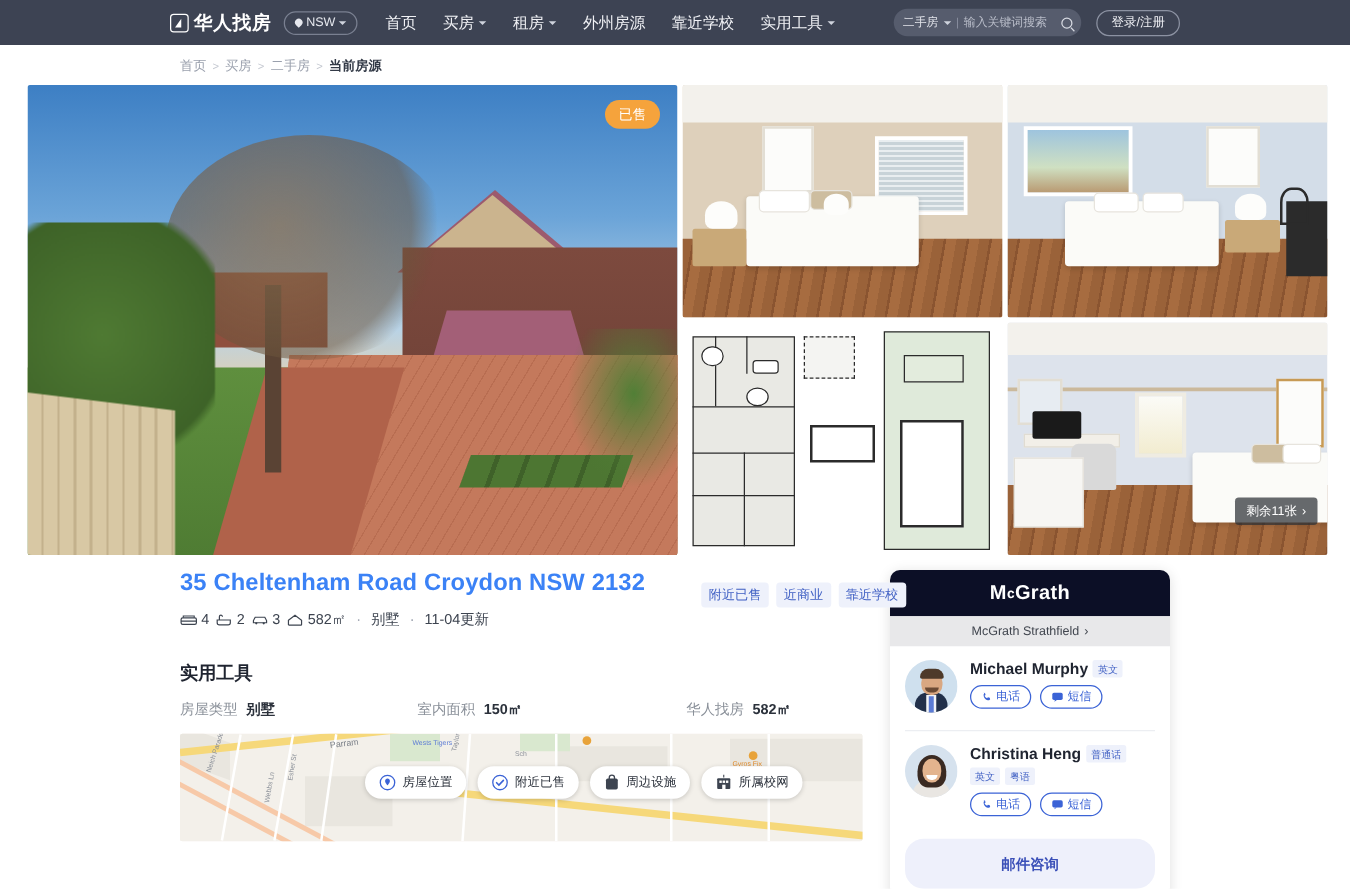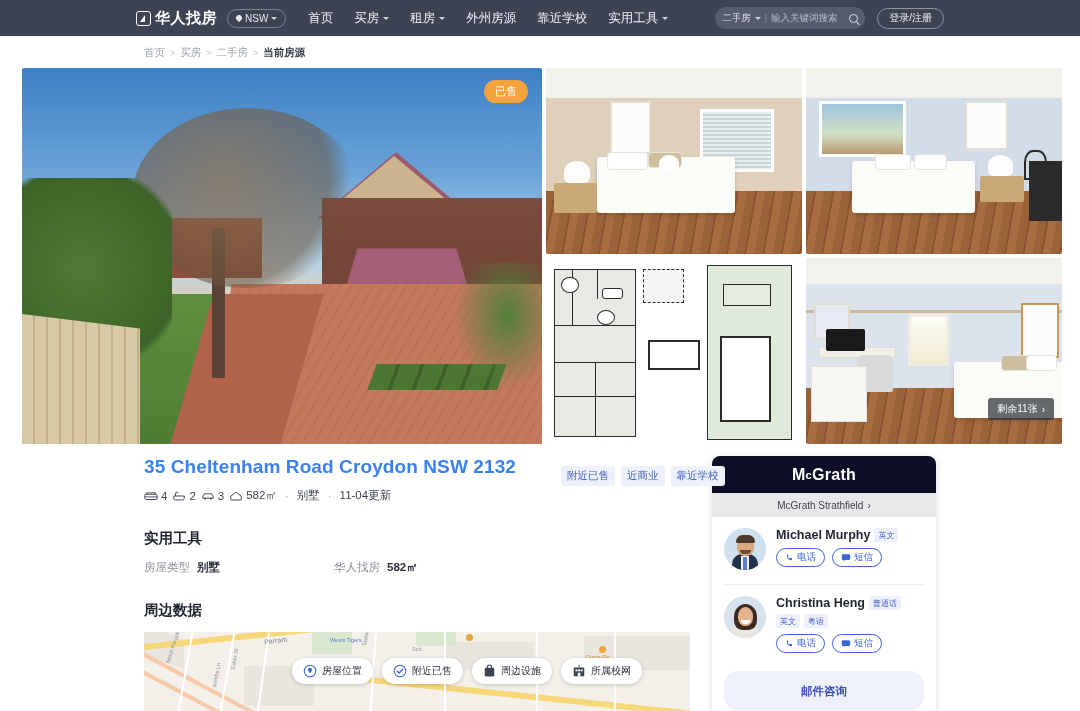--- a/index.html
+++ b/index.html
@@ -397,27 +397,30 @@
         <span>11-04更新</span>
       </div>
 
 
       <div class="sec-title">实用工具</div>
       <div class="basics">
         <div class="basic-item" style="width:190px">
           <span class="basic-k">房屋类型</span>
           <span class="basic-v">别墅</span>
         </div>
+        <div class="basic-item" style="width:215px">
+          <span class="basic-k">室内面积</span>
+          <span class="basic-v">150㎡</span>
+        </div>
         <div class="basic-item">
           <span class="basic-k">华人找房</span>
           <span class="basic-v">582㎡</span>
         </div>
       </div>
 
-      <div class="sec-title">周边数据</div>
 
       <div class="map-wrap">
         <div class="map-bg"></div>
 
         <div class="blk" style="left:0;top:0;width:40px;height:30px;transform:skewY(20deg)"></div>
         <div class="blk" style="left:100px;top:34px;width:70px;height:40px"></div>
         <div class="blk" style="left:300px;top:10px;width:90px;height:28px"></div>
         <div class="blk" style="left:440px;top:4px;width:106px;height:34px"></div>
 
         <div class="green" style="left:168px;top:0;width:40px;height:22px"></div>

